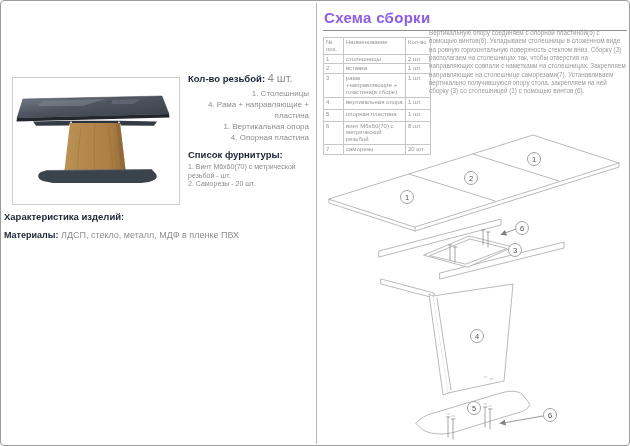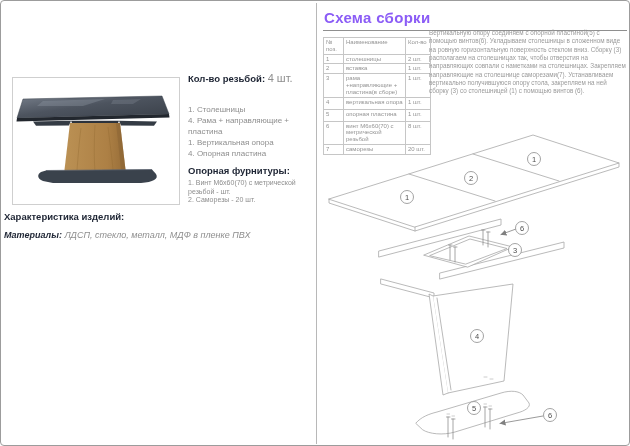--- a/index.html
+++ b/index.html
@@ -7,25 +7,25 @@
     position:relative;width:630px;height:446px;box-sizing:border-box;
     background:#fff;border:1px solid #9c9c9c;border-radius:4px;overflow:hidden;
     font-family:"Liberation Sans", sans-serif;
   }
   .abs{position:absolute;}
   
   .photo-box{left:11px;top:76px;width:166px;height:126px;border:1px solid #cfcfcf;background:#fff;}
   .pack-info{left:187px;top:71px;width:121px;}
   .h-dark{font-size:9.5px;font-weight:bold;color:#1d2433;}
   .h-val{font-weight:normal;color:#8e8e8e;font-size:11px;}
-  .pack-items{margin-top:20px;font-size:8px;line-height:11px;color:#8e8e8e;}
+  .pack-items{margin-top:4px;font-size:8px;line-height:11px;color:#8e8e8e;text-align:right;}
   .hw-heading{margin-top:6px;}
   .hw-items{margin-top:3px;font-size:7px;line-height:8.5px;color:#8e8e8e;}
   .chars{left:3px;top:210px;width:290px;}
-  .materials{margin-top:8px;font-size:9px;color:#8e8e8e;font-style:italic;}
+  .materials{margin-top:8px;font-size:9px;color:#8e8e8e;}
   .materials b{color:#1d2433;font-size:9px;}
   
   .divider{left:315px;top:2px;width:1px;height:441px;background:#b8b8b8;}
   .rp-title{left:323px;top:8px;font-size:15px;font-weight:bold;color:#8b5cf6;letter-spacing:.3px;}
   .rp-rule{left:322px;top:29px;width:304px;height:1px;background:#8f8f8f;}
   table.parts{left:322px;top:36px;width:100px;border-collapse:collapse;table-layout:fixed;}
   table.parts td{border:1px solid #c6c6c6;font-size:6px;line-height:6.8px;color:#949494;padding:1px 2px;vertical-align:top;overflow:hidden;}
   table.parts .c1{width:15px;} table.parts .c2{width:57px;} table.parts .c3{width:20px;}
   tr.hh td{height:7px;} tr.r-s td{height:5px;} tr.r-m td{height:9px;} tr.r-l td{height:12px;} tr.r-xl td{height:15px;}
   .instructions{left:428px;top:28px;width:199px;font-size:6.3px;line-height:8.35px;color:#9a9a9a;text-align:left;}
@@ -69,21 +69,21 @@
     <div class="h-dark">
       <span>Кол-во резьбой:</span>
       <span class="h-val">4 шт.</span>
     </div>
     <div class="pack-items">
       <div>1. Столешницы</div>
       <div>4. Рама + направляющие + пластина</div>
       <div>1. Вертикальная опора</div>
       <div>4. Опорная пластина</div>
     </div>
-    <div class="h-dark hw-heading">Опорная фурнитуры:</div>
+    <div class="h-dark hw-heading">Список фурнитуры:</div>
     <div class="hw-items">
       <div>1. Винт М6х60(70) с метрической резьбой - шт.</div>
       <div>2. Саморезы - 20 шт.</div>
     </div>
   </div>
 
   <div class="abs chars">
     <div class="h-dark">Характеристика изделий:</div>
     <div class="materials">
       <b>Материалы:</b><span> ЛДСП, стекло, металл, МДФ в пленке ПВХ</span>

